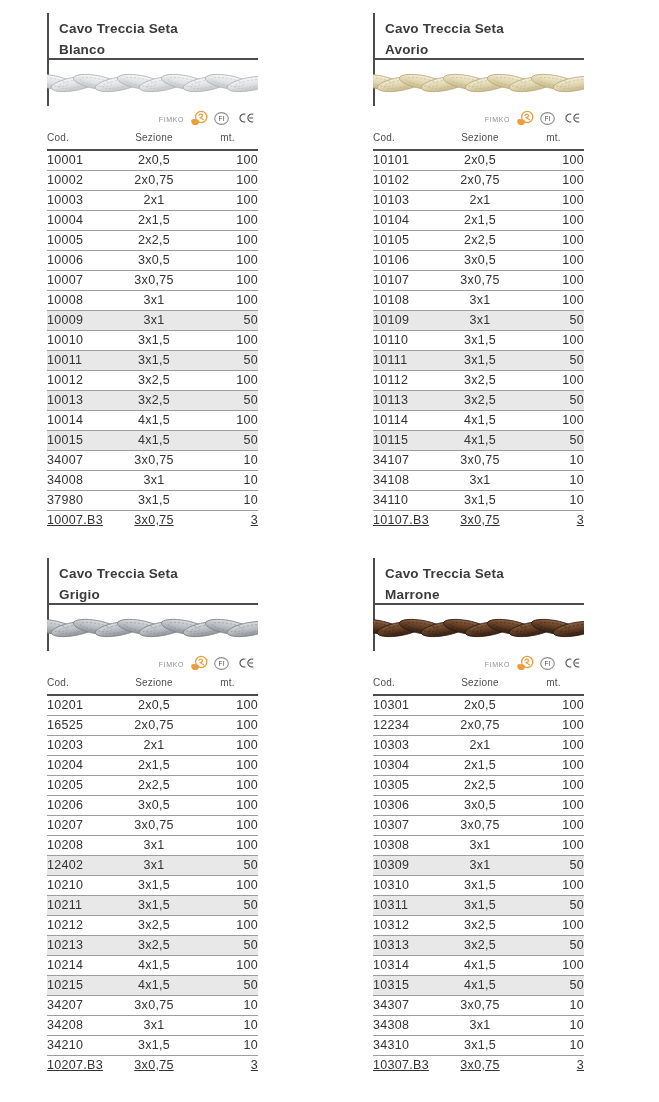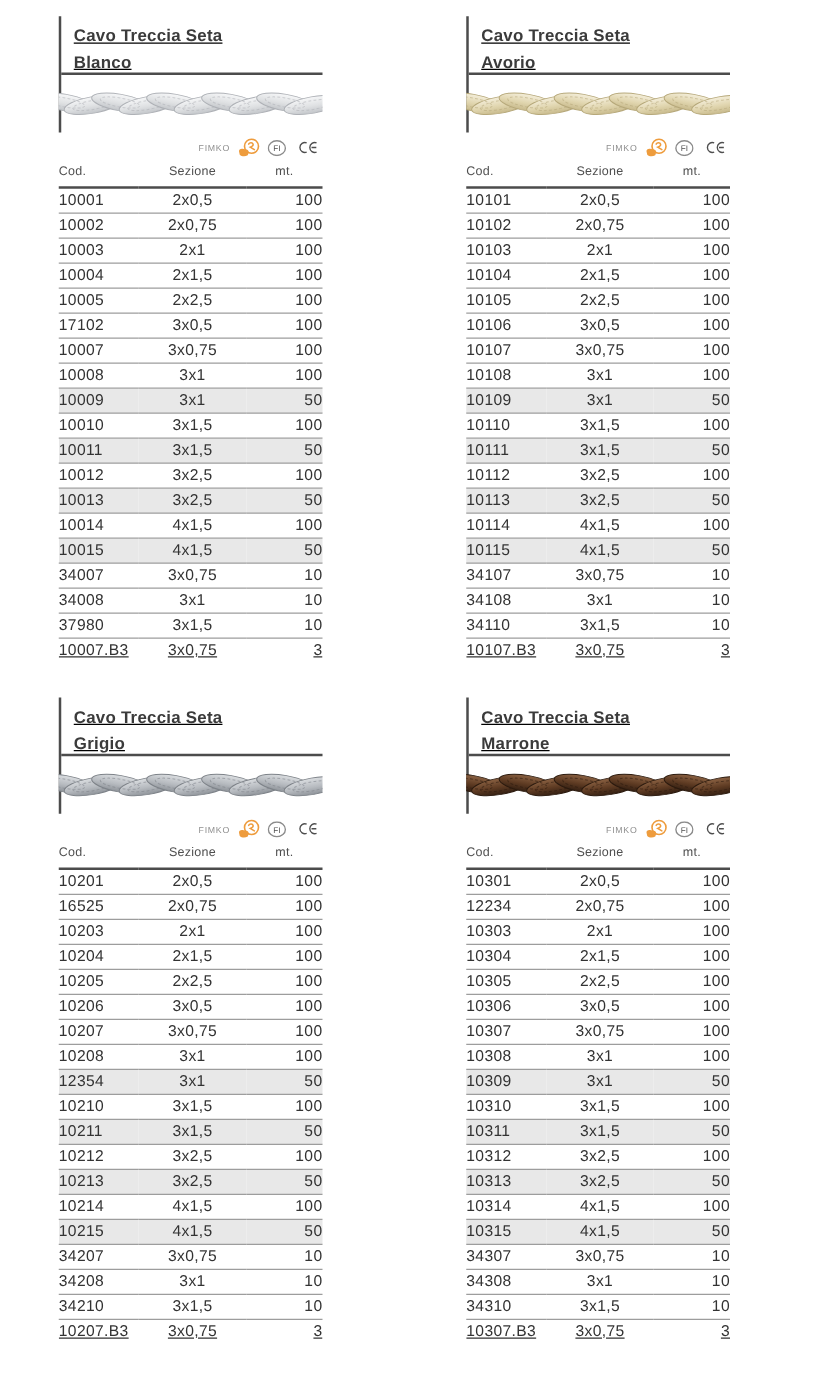--- a/index.html
+++ b/index.html
@@ -18,21 +18,20 @@
     row-gap:28px;
     align-content:start;
   }
   .card{width:211px;}
   .head{border-left:2px solid #4c4c4c;}
   .title-block{
     box-sizing:border-box;
     height:47px;
     padding:5px 0 0 10px;
     border-bottom:2px solid #4c4c4c;
-    text-decoration:underline;
   }
   .title-line{
     font-size:13.5px;line-height:21px;font-weight:700;
     color:#3b3b3b;letter-spacing:.2px;
   }
   .cable{height:46px;display:flex;align-items:center;margin-left:-2px;}
   .braid{display:block;}
   .certs{
     height:18px;margin:3px 4px 2px 0;
     display:flex;justify-content:flex-end;align-items:center;gap:5px;
@@ -160,21 +159,21 @@
             <td>10004</td>
             <td>2x1,5</td>
             <td>100</td>
           </tr>
           <tr>
             <td>10005</td>
             <td>2x2,5</td>
             <td>100</td>
           </tr>
           <tr>
-            <td>17102</td>
+            <td>10006</td>
             <td>3x0,5</td>
             <td>100</td>
           </tr>
           <tr>
             <td>10007</td>
             <td>3x0,75</td>
             <td>100</td>
           </tr>
           <tr>
             <td>10008</td>
@@ -477,21 +476,21 @@
             <td>10207</td>
             <td>3x0,75</td>
             <td>100</td>
           </tr>
           <tr>
             <td>10208</td>
             <td>3x1</td>
             <td>100</td>
           </tr>
           <tr class="shaded">
-            <td>12354</td>
+            <td>12402</td>
             <td>3x1</td>
             <td>50</td>
           </tr>
           <tr>
             <td>10210</td>
             <td>3x1,5</td>
             <td>100</td>
           </tr>
           <tr class="shaded">
             <td>10211</td>

